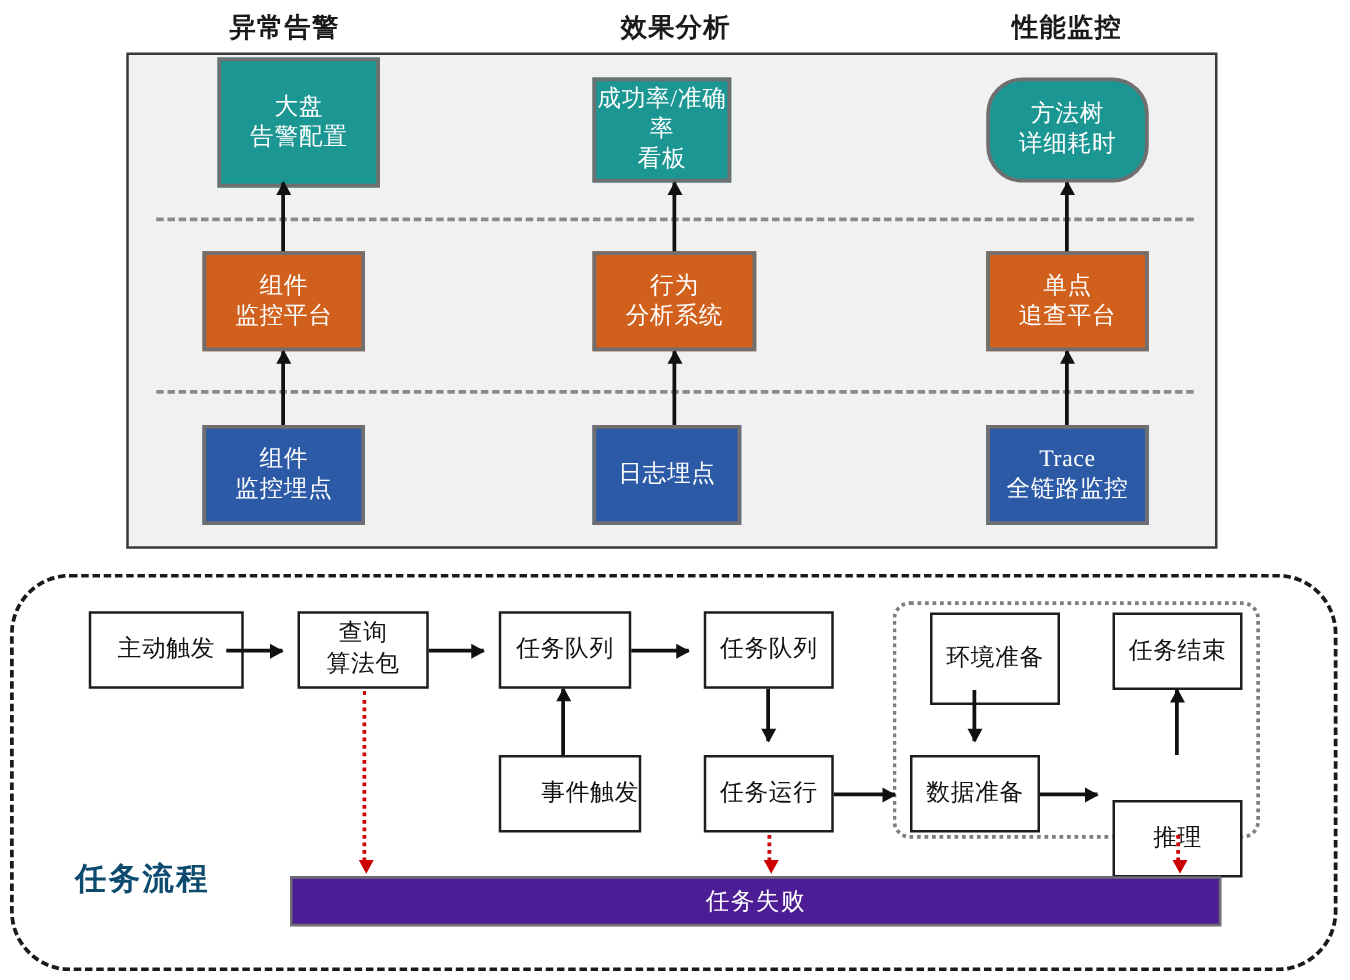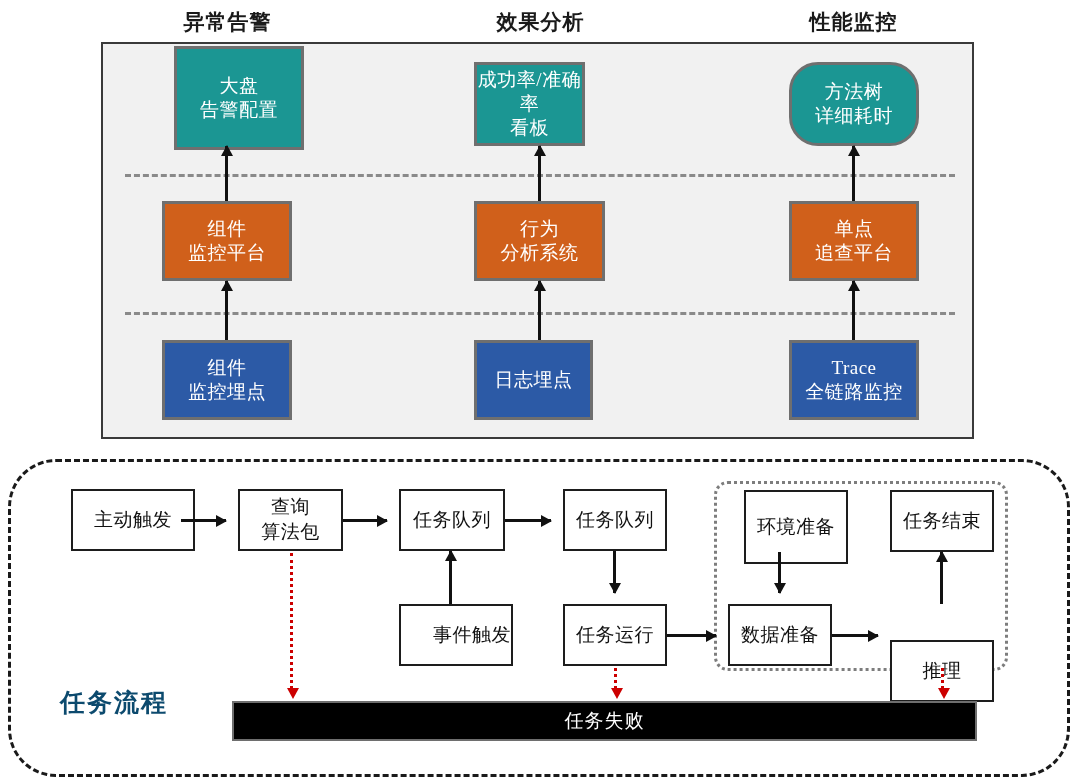--- a/index.html
+++ b/index.html
@@ -121,21 +121,21 @@
     color: #111111;
     white-space: pre-line;
     font-family: "Liberation Serif", "DejaVu Serif", serif;
     letter-spacing: 0.5px;
   }
   #fail-bar {
     position: absolute;
     left: 232px; top: 701px;
     width: 745px; height: 40px;
     box-sizing: border-box;
-    background: #000000;
+    background: #4c1d95;
     border: 2px solid #6e6e6e;
     display: flex;
     align-items: center;
     justify-content: center;
     color: #ffffff;
     font-size: 19px;
     letter-spacing: 1px;
   }
 
   

